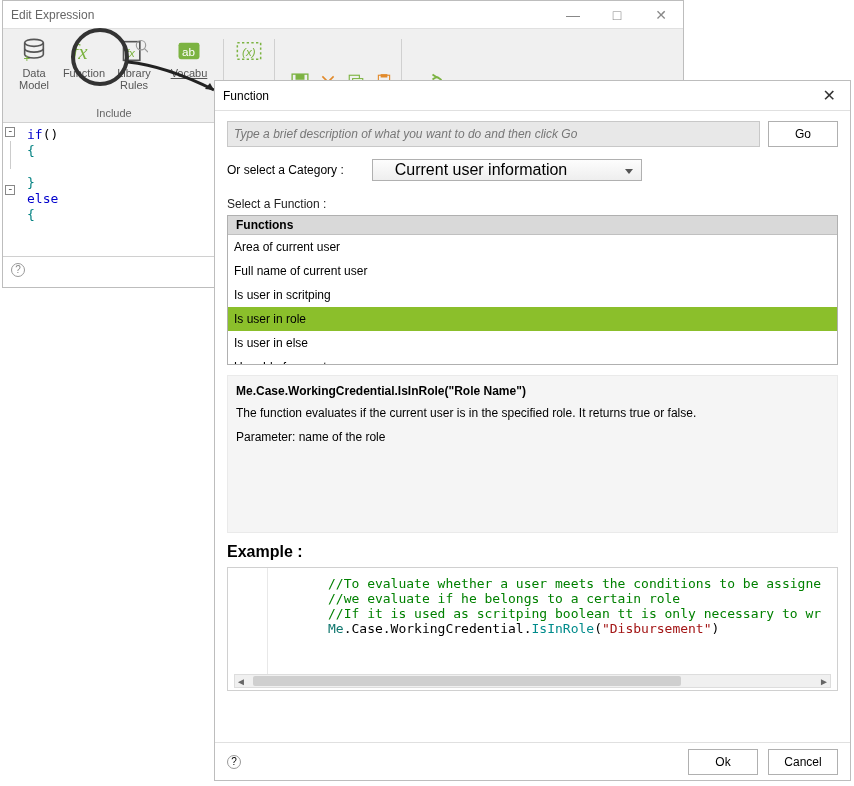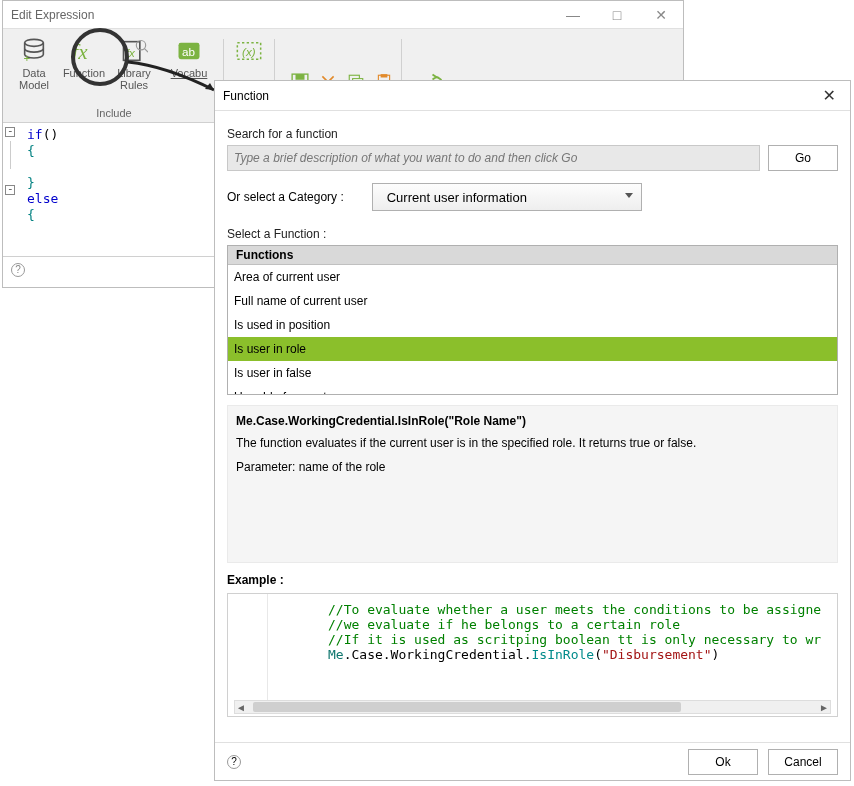--- a/index.html
+++ b/index.html
@@ -191,27 +191,27 @@
 .go-btn, .ok-btn, .cancel-btn {
   height: 26px;
   min-width: 70px;
   border: 1px solid #b0b0b0;
   background: #fff;
   font-size: 12px;
   display: flex; align-items: center; justify-content: center;
 }
 .cat-row { display: flex; align-items: center; gap: 28px; margin-bottom: 10px; }
 .cat-select {
-  width: 270px; height: 28px;
+  width: 270px; height: 22px;
   border: 1px solid #b0b0b0;
   background: linear-gradient(#fdfdfd,#eee);
   display: flex; align-items: center;
-  padding: 0 14px;
-  position: relative;
-  font-size: 13px;
+  padding: 0 22px;
+  position: relative;
+  font-size: 16px;
 }
 .cat-select::after {
   content: '';
   position: absolute; right: 8px; top: 9px;
   border-left: 4px solid transparent;
   border-right: 4px solid transparent;
   border-top: 5px solid #555;
 }
 .func-list {
   border: 1px solid #b0b0b0;
@@ -232,21 +232,21 @@
   margin-top: 10px;
   border: 1px solid #eaeaea;
   background: #f5f5f5;
   padding: 8px;
   font-size: 12px;
   height: 158px;
 }
 .desc-area .sig { font-weight: 600; margin-bottom: 8px;}
 .desc-area p { margin-bottom: 10px; }
 
-.example-label { margin-top: 10px; font-weight: 600; font-size: 12px;}
+.example-label { margin-top: 10px; font-weight: 600; font-size: 16px;}
 .example-box {
   margin-top: 6px;
   border: 1px solid #d0d0d0;
   height: 124px;
   position: relative;
   overflow: hidden;
 }
 .example-gutter {
   position: absolute; left: 0; top: 0; bottom: 16px;
   width: 40px; background: #fff; border-right: 1px solid #e8e8e8;
@@ -414,41 +414,40 @@
   <path d="M2 2 Q 40 6 88 30" fill="none" stroke="#222" stroke-width="3"></path>
   <path d="M88 30 l-9 -1 l5 -6 z" fill="#222"></path>
 </svg>
 
 <div class="dialog">
   <div class="dialog-title">
     <span class="t">Function</span>
     <span class="dialog-close">✕</span>
   </div>
   <div class="dialog-body">
-    <div class="label">Search for a function</div>
     <div class="search-row">
       <div class="search-input">
         <span>Type a brief description of what you want to do and then click Go</span>
       </div>
       <div class="go-btn">Go</div>
     </div>
     <div class="cat-row">
       <span>Or select a Category :</span>
       <div class="cat-select">
         <span>Current user information</span>
       </div>
     </div>
     <div class="label">Select a Function :</div>
     <div class="func-list">
       <div class="func-header">Functions</div>
       <div class="func-item">Area of current user</div>
       <div class="func-item">Full name of current user</div>
-      <div class="func-item">Is used in position</div>
+      <div class="func-item">Is user in scritping</div>
       <div class="func-item selected">Is user in role</div>
-      <div class="func-item">Is user in false</div>
+      <div class="func-item">Is user in else</div>
       <div class="func-item">User Id of current user</div>
     </div>
 
     <div class="desc-area">
       <div class="sig">Me.Case.WorkingCredential.IsInRole("Role Name")</div>
       <p>The function evaluates if the current user is in the specified role. It returns true or false.</p>
       <p>Parameter: name of the role</p>
     </div>
 
     <div class="example-label">Example :</div>

